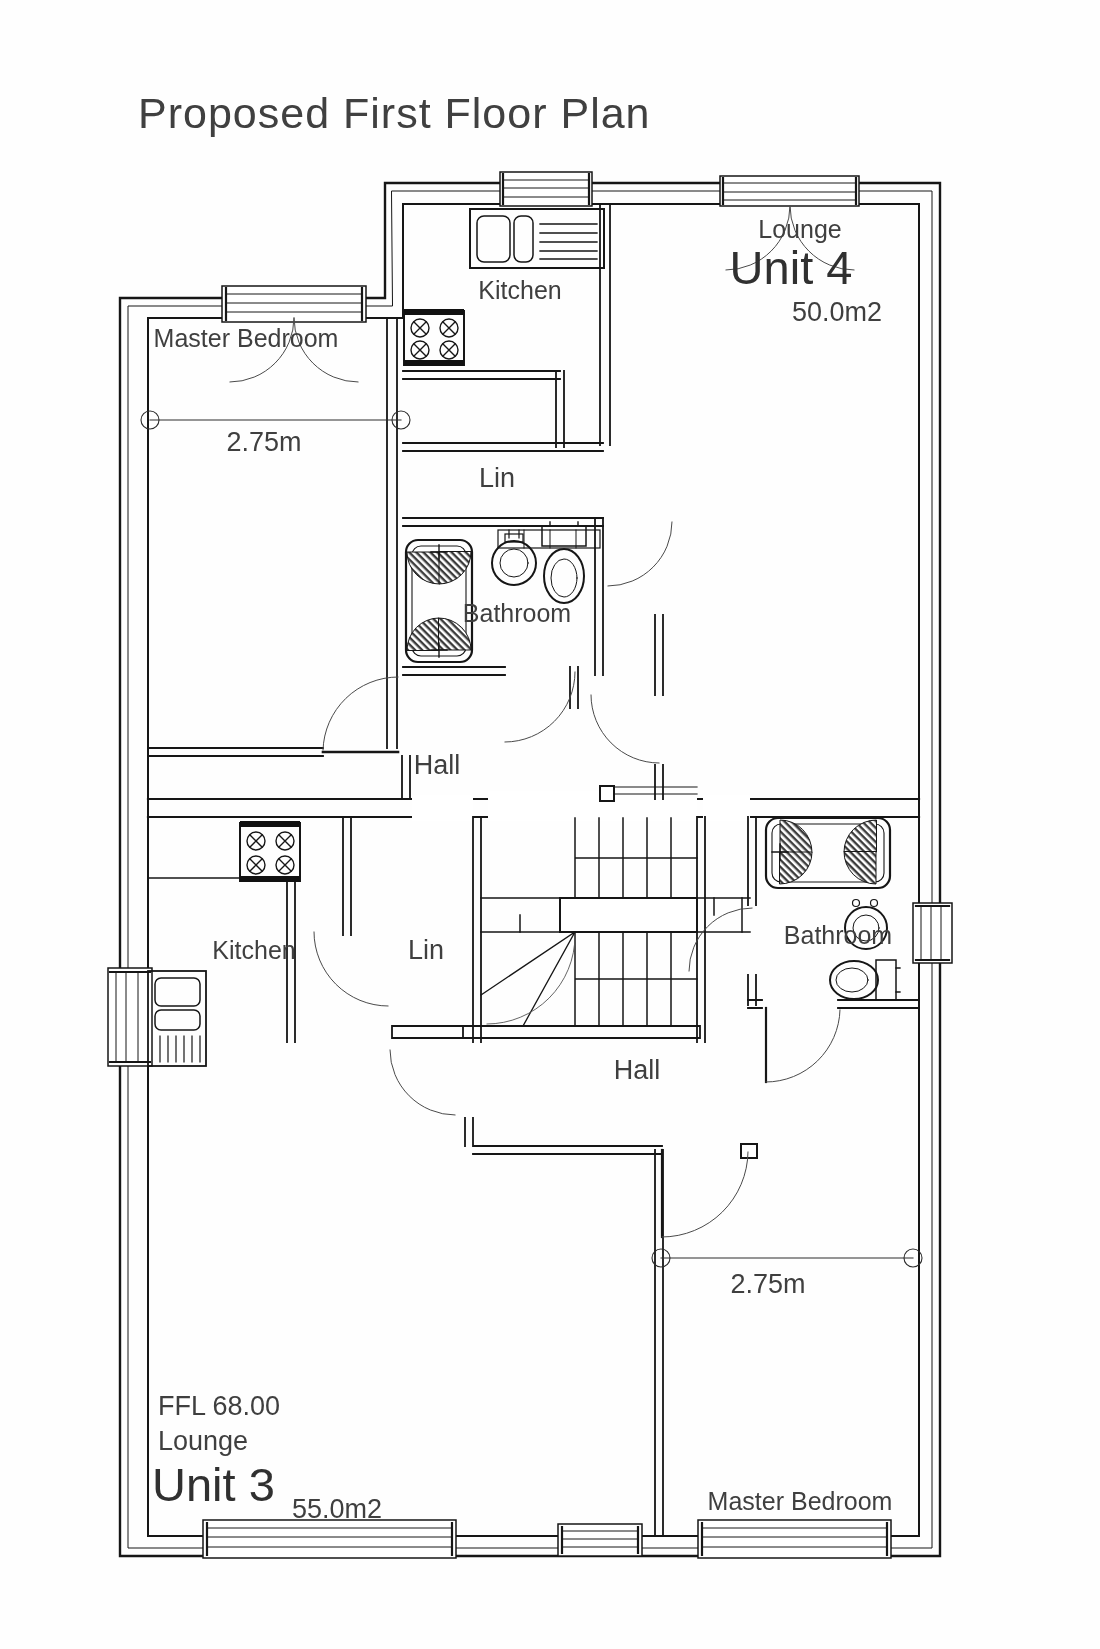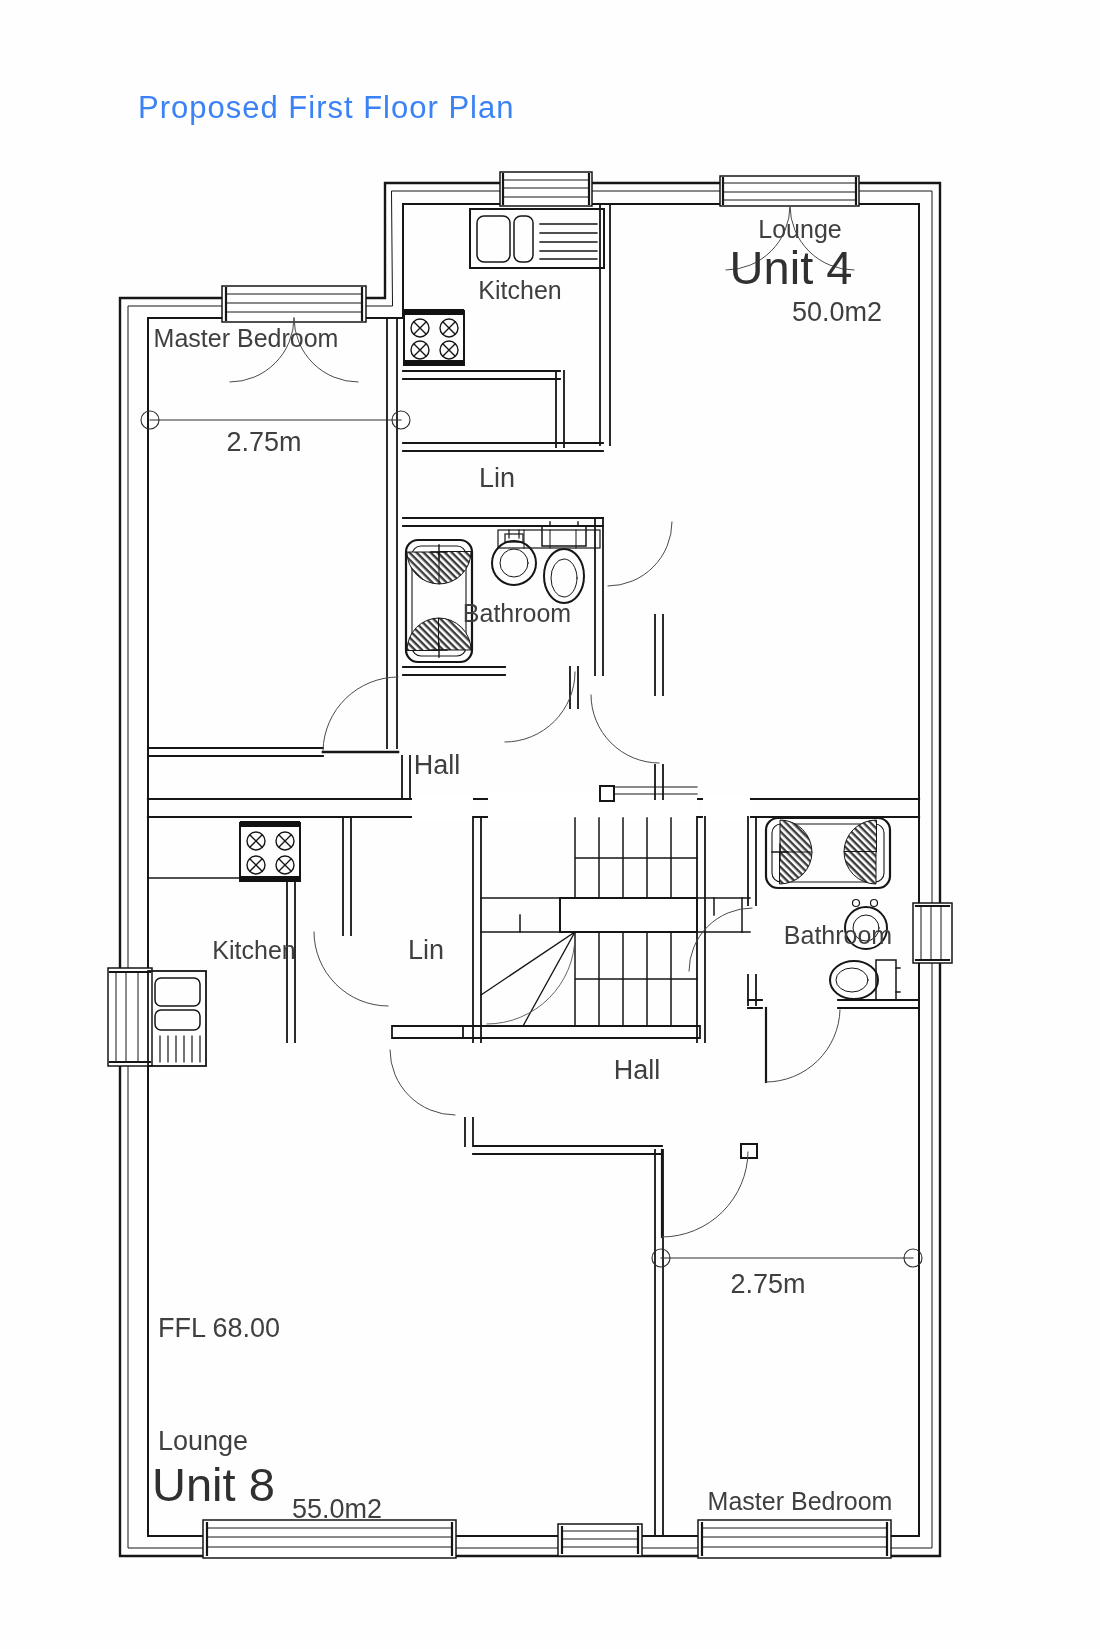--- a/index.html
+++ b/index.html
@@ -5,21 +5,21 @@
   :root { --ink:#1a1a1a; --text:#3f3f3f; }
   html,body { margin:0; padding:0; background:#ffffff; }
   .canvas {
     position:relative; width:1100px; height:1649px; background:#fefefe;
     font-family:"Liberation Sans", sans-serif; overflow:hidden;
   }
   svg.plan { position:absolute; left:0; top:0; }
   .lbl { position:absolute; color:var(--text); white-space:nowrap; line-height:1; }
   .ctr { transform:translate(-50%,-50%); }
   .lft { transform:translateY(-50%); }
-  .title { font-size:31px; color:#3b82f6; letter-spacing:1px; }
+  .title { font-size:43px; color:#404040; letter-spacing:1px; }
   .big  { font-size:47px; color:#303030; }
   .md   { font-size:25px; }
   .dim  { font-size:27px; }
 </style>
 </head>
 <body>
 
 <div class="canvas">
 
   <svg class="plan" width="1100" height="1649" viewBox="0 0 1100 1649" fill="none" stroke-linecap="square">
@@ -258,19 +258,19 @@
   <div class="lbl dim ctr" style="left:264px; top:442px;">2.75m</div>
   <div class="lbl dim ctr" style="left:497px; top:478px;">Lin</div>
   <div class="lbl md ctr" style="left:517px; top:613px;">Bathroom</div>
   <div class="lbl dim ctr" style="left:437px; top:765px;">Hall</div>
 
   <div class="lbl md ctr" style="left:254px; top:950px;">Kitchen</div>
   <div class="lbl dim ctr" style="left:426px; top:950px;">Lin</div>
   <div class="lbl md ctr" style="left:838px; top:935px;">Bathroom</div>
   <div class="lbl dim ctr" style="left:637px; top:1070px;">Hall</div>
   <div class="lbl dim ctr" style="left:768px; top:1284px;">2.75m</div>
-  <div class="lbl dim lft" style="left:158px; top:1328px;">FFL 68.00</div>
+  <div class="lbl dim lft" style="left:158px; top:1406px;">FFL 68.00</div>
   <div class="lbl dim lft" style="left:158px; top:1441px;">Lounge</div>
-  <div class="lbl big lft" style="left:152px; top:1484px;">Unit 8</div>
+  <div class="lbl big lft" style="left:152px; top:1484px;">Unit 3</div>
   <div class="lbl dim lft" style="left:292px; top:1495px;margin-top:14px;">55.0m2</div>
   <div class="lbl md ctr" style="left:800px; top:1501px;">Master Bedroom</div>
 
 </div>
 
 </body></html>

